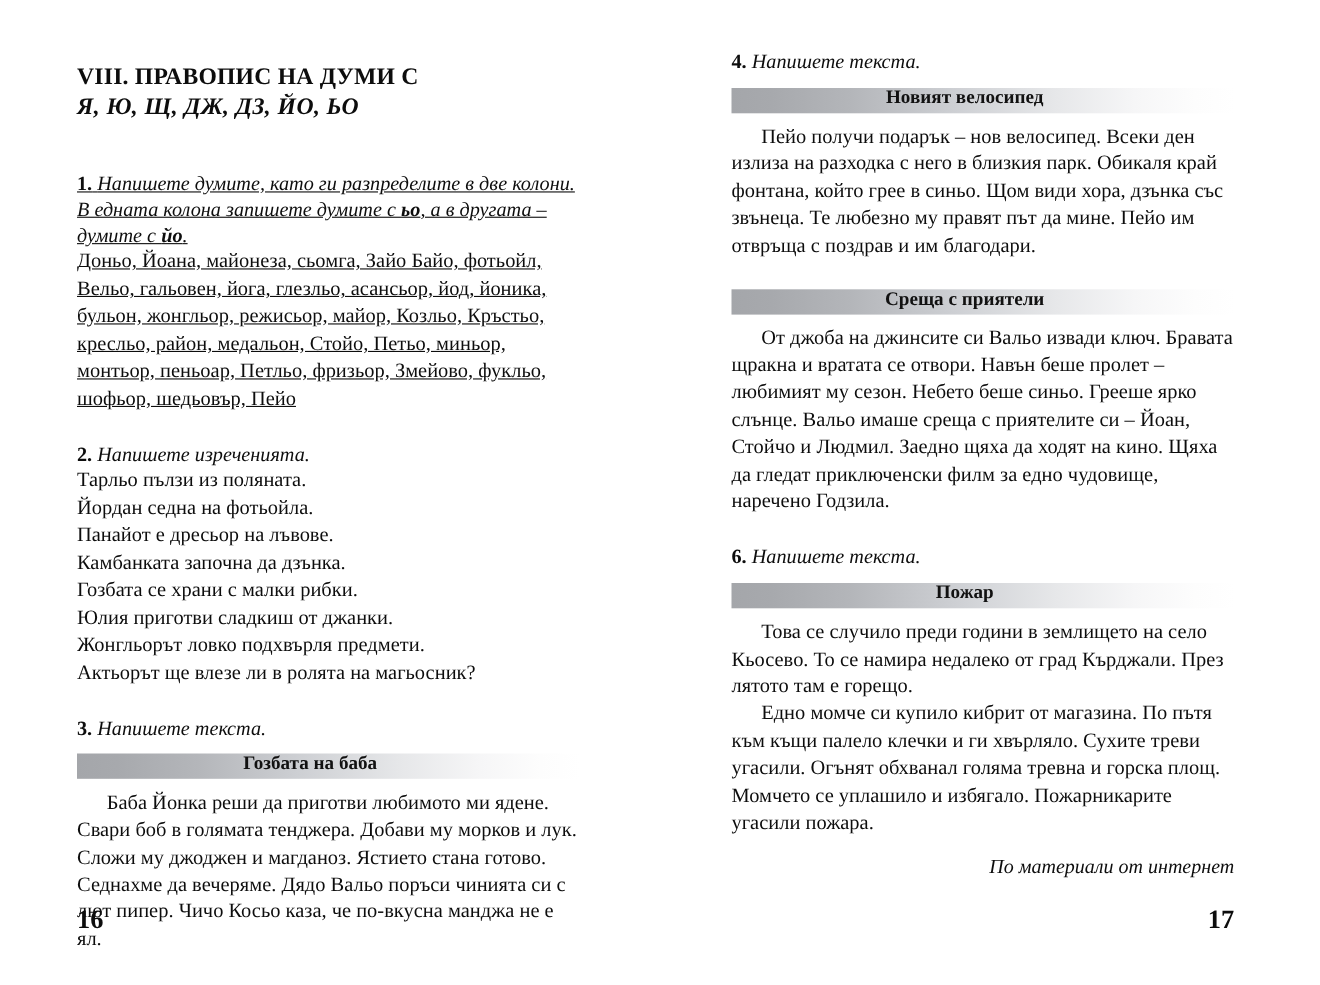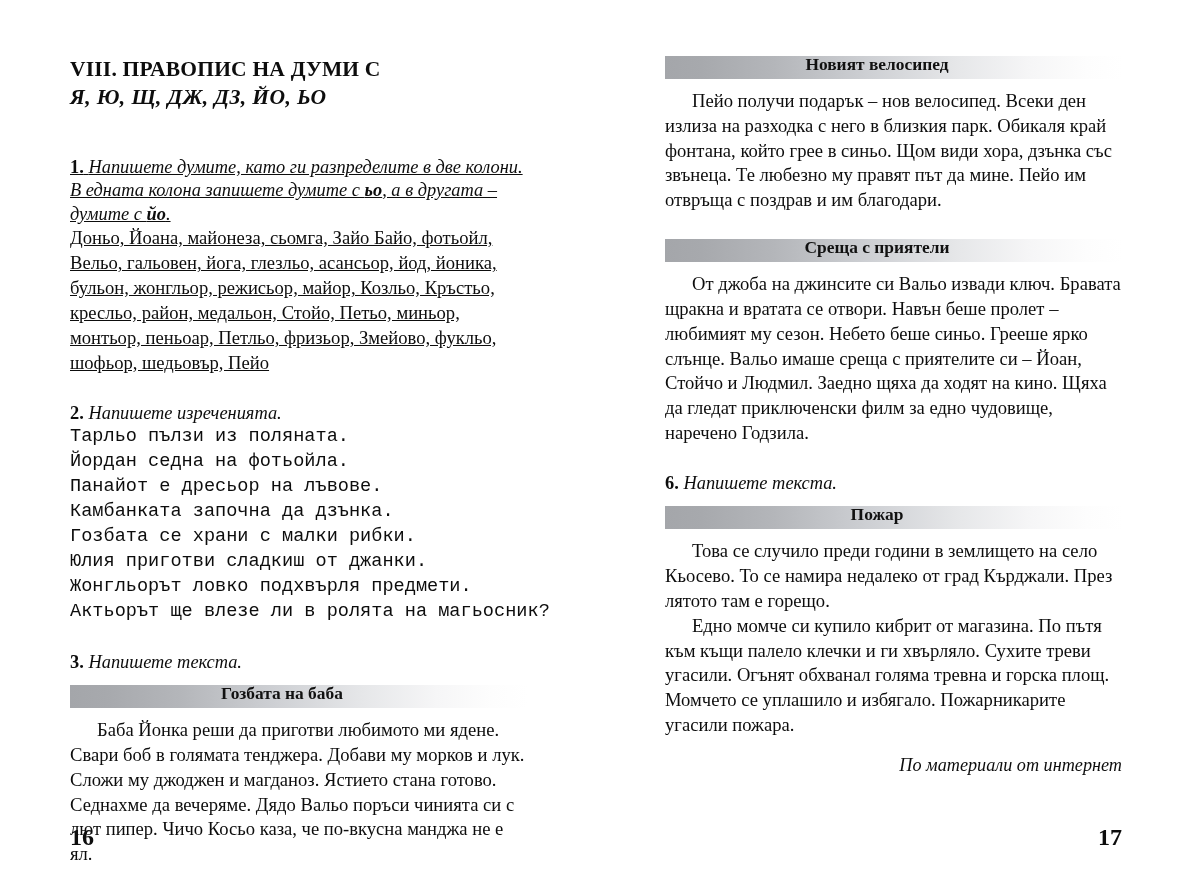--- a/index.html
+++ b/index.html
@@ -69,21 +69,21 @@
   }
   .prompt b { font-weight: bold; }
 
   .wordlist,
   .sentences {
     font-size: 18.6px;
     line-height: 1.34;
     font-style: normal;
     margin: 0;
   }
-  .sentences div { white-space: nowrap; font-family: Liberation Mono, monospace; }
+  .sentences div { white-space: nowrap; }
 
   
   .bar {
     height: 23px;
     margin: 11px 0 0 0;
     background: linear-gradient(to right,
         #a4a6aa 0%,
         #a7a9ad 8%,
         #b4b6ba 24%,
         #cdcfd3 44%,
@@ -177,20 +177,22 @@
         <p>Баба Йонка реши да приготви любимото ми ядене. Свари боб в голямата тенджера. Добави му морков и лук. Сложи му джоджен и магданоз. Ястието стана готово. Седнахме да вечеряме. Дядо Вальо поръси чинията си с лют пипер. Чичо Косьо каза, че по-вкусна манджа не е ял.</p>
       </div>
     </section>
 
     <div class="folio folio-left">16</div>
   </div>
 
   <div class="col col-right">
 
     <section class="exercise" style="margin-top:0">
+      <p class="prompt"><span class="num">4.</span>
+        <span>Напишете текста.</span></p>
       <div class="bar">
         <span class="bar-title">Новият велосипед</span>
       </div>
       <div class="body-text">
         <p>Пейо получи подарък – нов велосипед. Всеки ден излиза на разходка с него в близкия парк. Обикаля край фонтана, който грее в синьо. Щом види хора, дзънка със звънеца. Те любезно му правят път да мине. Пейо им отвръща с поздрав и им благодари.</p>
       </div>
     </section>
 
     <section class="exercise">
       <div class="bar">

